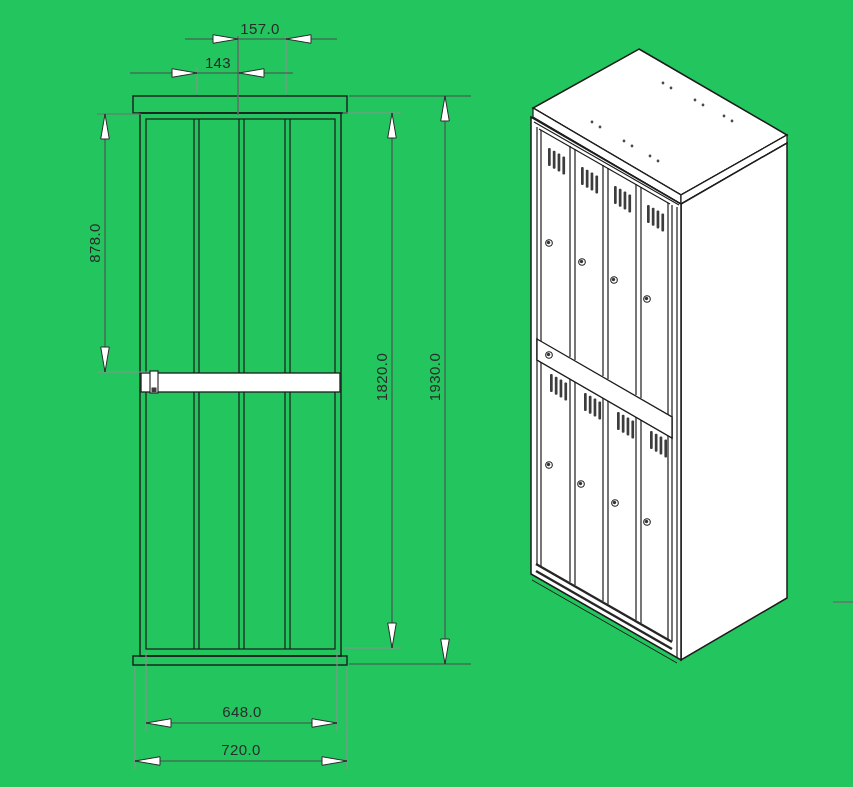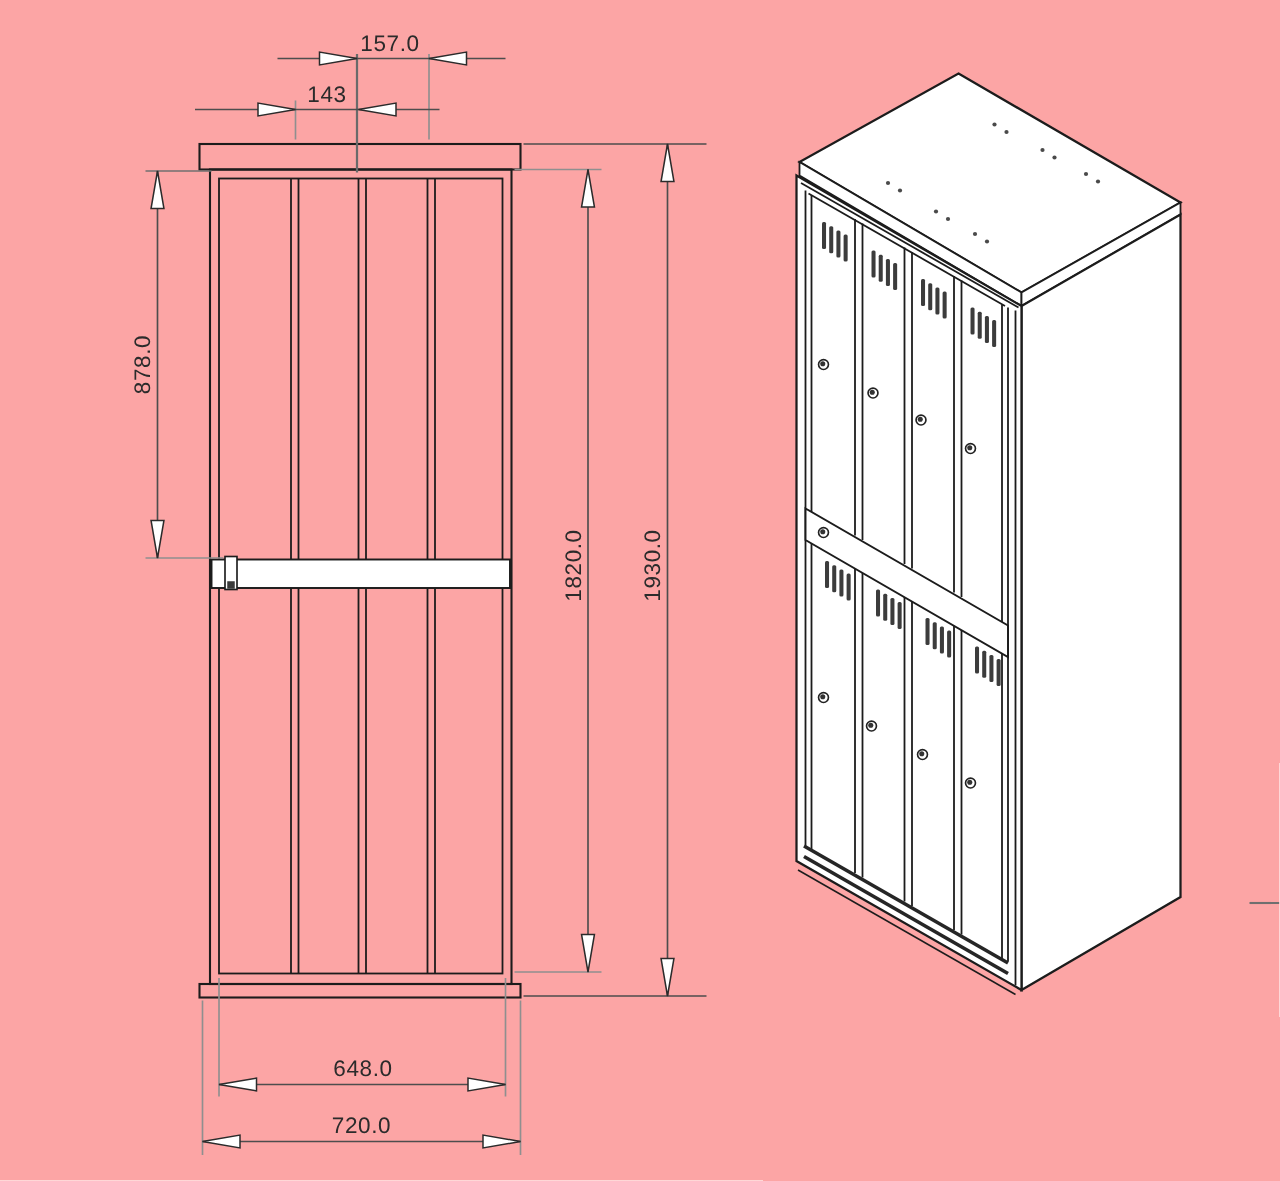--- a/index.html
+++ b/index.html
@@ -1,16 +1,16 @@
 <!DOCTYPE html>
 <html><head>
 <meta charset="utf-8">
 <style>
   html,body{margin:0;padding:0;background:#ffffff;}
-  .canvas{position:relative;width:853px;height:787px;background:#fca5a5;overflow:hidden;
+  .canvas{position:relative;width:853px;height:787px;background:#22c55e;overflow:hidden;
           font-family:"Liberation Sans",sans-serif;}
   svg{position:absolute;left:0;top:0;}
   .dim-text{font-family:"Liberation Sans",sans-serif;font-size:15px;letter-spacing:0.4px;
             fill:#2b2b2b;stroke:none;}
 </style>
 </head>
 <body>
 
 <div class="canvas">
 <svg width="853" height="787" viewBox="0 0 853 787">

